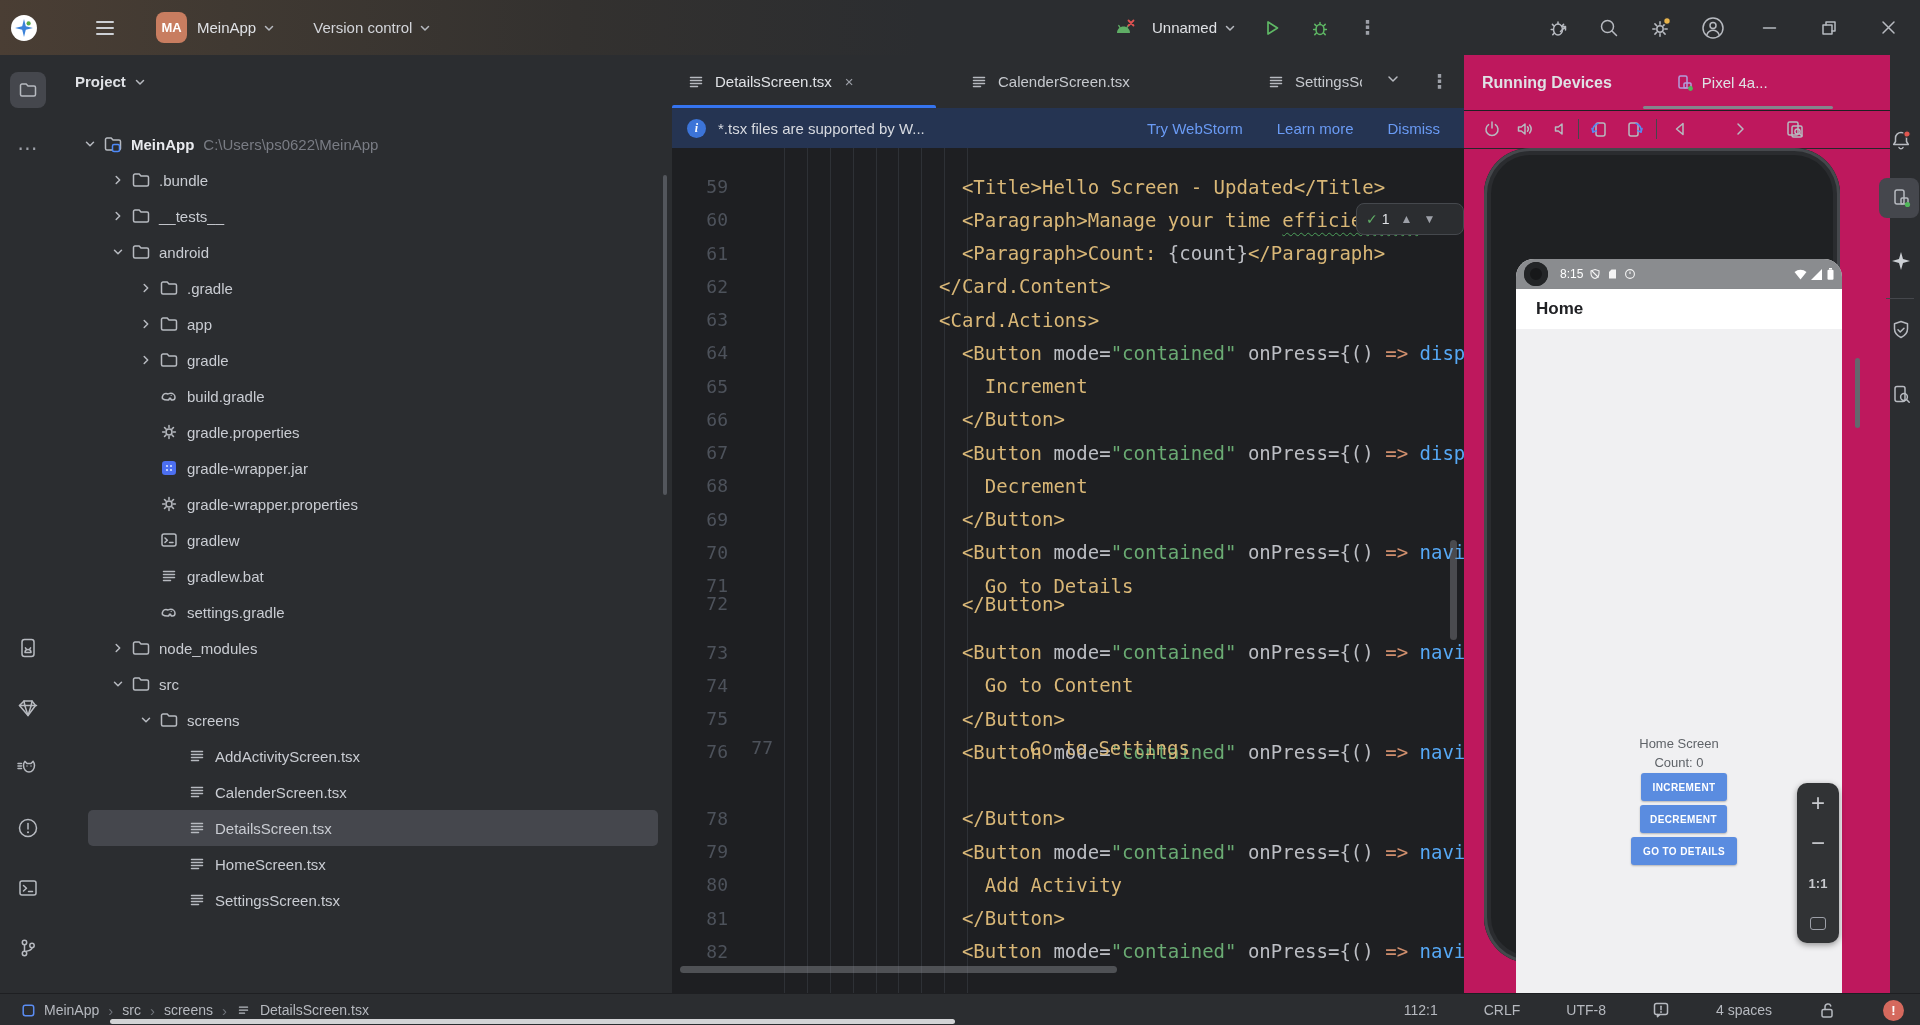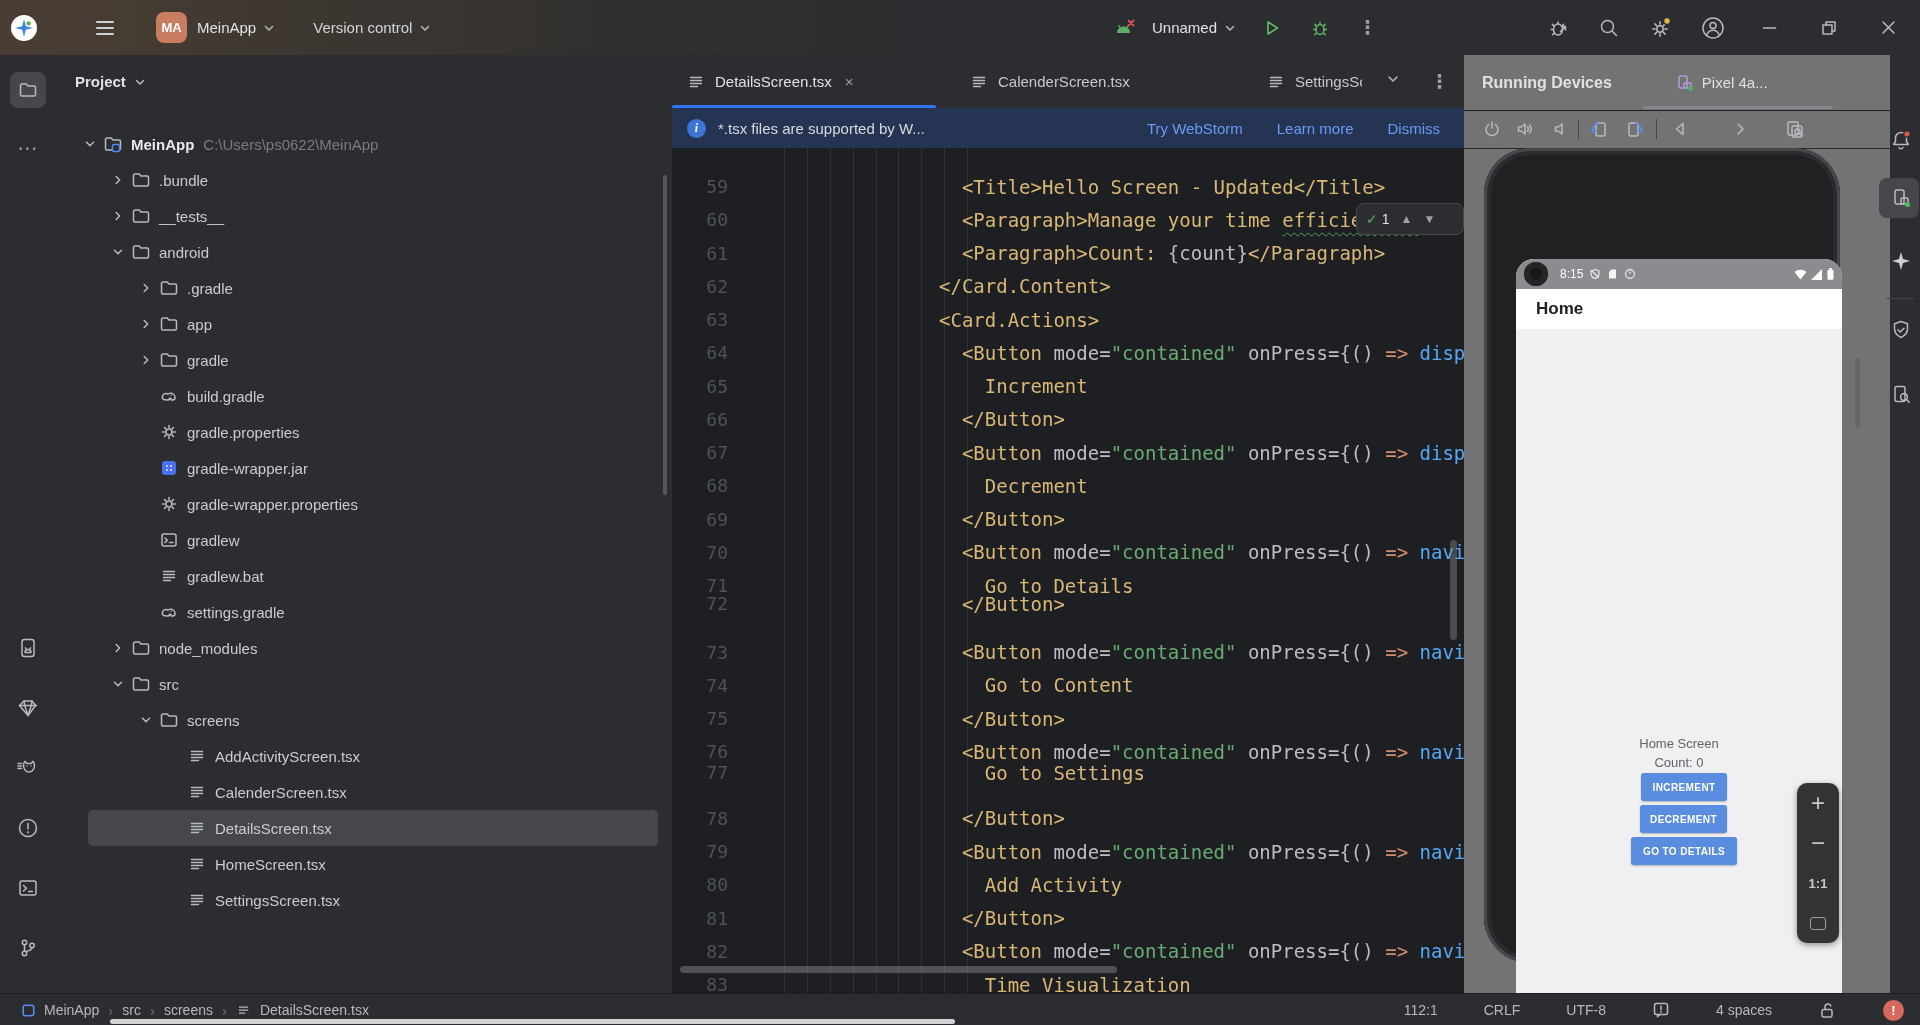--- a/index.html
+++ b/index.html
@@ -83,21 +83,21 @@
   #inspect{left:1356px;top:203px;width:106px;height:30px;background:#2b2d30;border:1px solid #45484d;
     border-radius:8px;display:flex;align-items:center;z-index:5;font-size:14px;}
   #inspect .chk{color:#5fad65;font-weight:bold;margin:0 4px 0 9px;}
   #inspect .cnt{color:#dfe1e5;}
   #inspect .updn{color:#9da0a8;margin-left:11px;font-size:12px;cursor:pointer;}
 
   #ed-hscroll{left:680px;top:966px;width:437px;height:7px;background:rgba(140,143,148,.45);border-radius:4px;}
   #ed-vscroll{left:1450px;top:540px;width:7px;height:100px;background:rgba(140,143,148,.4);border-radius:4px;}
 
   
-  #devices{left:1464px;top:55px;width:426px;height:938px;background:#737373;border-right:1px solid #1e1f22;overflow:hidden;}
+  #devices{left:1464px;top:55px;width:426px;height:938px;background:#be185d;border-right:1px solid #1e1f22;overflow:hidden;}
   #dev-header{position:absolute;left:0;top:0;width:426px;height:55px;border-bottom:1px solid #1e1f22;display:flex;align-items:center;}
   #dev-title{font-size:16px;font-weight:700;color:#dfe1e5;margin-left:18px;}
   #dev-tab{display:flex;align-items:center;margin-left:64px;cursor:pointer;}
   #dev-tab span{font-size:15px;color:#dfe1e5;margin-left:8px;}
   #dev-tabline{position:absolute;left:179px;top:51px;width:190px;height:3px;background:#83868c;border-radius:2px;}
   #dev-toolbar{position:absolute;left:0;top:55px;width:426px;height:38px;border-bottom:1px solid #26282b;}
   .dtb{position:absolute;top:9px;cursor:pointer;}
   .dsep{position:absolute;top:9px;width:1px;height:20px;background:#45474c;}
   #dev-vscroll{position:absolute;left:391px;top:303px;width:5px;height:70px;background:#64676d;border-radius:3px;}
 
@@ -633,27 +633,26 @@
         <div class="cl" style="top: 288px;"><span class="ln">67</span><span class="ct">                  <span class="tk-y">&lt;Button</span><span class="tk-w"> mode=</span><span class="tk-g">"contained"</span><span class="tk-w"> onPress={() </span><span class="tk-o">=&gt;</span><span class="tk-b"> dispatch</span></span></div>
         <div class="cl" style="top: 321.25px;"><span class="ln">68</span><span class="ct">                    <span class="tk-y">Decrement</span></span></div>
         <div class="cl" style="top: 354.5px;"><span class="ln">69</span><span class="ct">                  <span class="tk-y">&lt;/Button&gt;</span></span></div>
         <div class="cl" style="top: 387.75px;"><span class="ln">70</span><span class="ct">                  <span class="tk-y">&lt;Button</span><span class="tk-w"> mode=</span><span class="tk-g">"contained"</span><span class="tk-w"> onPress={() </span><span class="tk-o">=&gt;</span><span class="tk-b"> navigation</span></span></div>
         <div class="cl" style="top: 421px;"><span class="ln">71</span><span class="ct">                    <span class="tk-y">Go to Details</span></span></div>
         <div class="cl" style="top: 439px; justify-content: flex-end;"><span class="ln">72</span><span class="ct">                  <span class="tk-y">&lt;/Button&gt;</span></span></div>
         <div class="cl" style="top: 487.5px;"><span class="ln">73</span><span class="ct">                  <span class="tk-y">&lt;Button</span><span class="tk-w"> mode=</span><span class="tk-g">"contained"</span><span class="tk-w"> onPress={() </span><span class="tk-o">=&gt;</span><span class="tk-b"> navigation</span></span></div>
         <div class="cl" style="top: 520.75px;"><span class="ln">74</span><span class="ct">                    <span class="tk-y">Go to Content</span></span></div>
         <div class="cl" style="top: 554px;"><span class="ln">75</span><span class="ct">                  <span class="tk-y">&lt;/Button&gt;</span></span></div>
         <div class="cl" style="top: 587.25px;"><span class="ln">76</span><span class="ct">                  <span class="tk-y">&lt;Button</span><span class="tk-w"> mode=</span><span class="tk-g">"contained"</span><span class="tk-w"> onPress={() </span><span class="tk-o">=&gt;</span><span class="tk-b"> navigation</span></span></div>
-        <div class="cl" style="top: 608px;"><span class="ln">77</span><span class="ct">                    <span class="tk-y">Go to Settings</span></span></div>
+        <div class="cl" style="top: 583px; padding-left: 45px;"><span class="ln">77</span><span class="ct">                    <span class="tk-y">Go to Settings</span></span></div>
         <div class="cl" style="top: 653.75px;"><span class="ln">78</span><span class="ct">                  <span class="tk-y">&lt;/Button&gt;</span></span></div>
         <div class="cl" style="top: 687px;"><span class="ln">79</span><span class="ct">                  <span class="tk-y">&lt;Button</span><span class="tk-w"> mode=</span><span class="tk-g">"contained"</span><span class="tk-w"> onPress={() </span><span class="tk-o">=&gt;</span><span class="tk-b"> navigation</span></span></div>
         <div class="cl" style="top: 720.25px;"><span class="ln">80</span><span class="ct">                    <span class="tk-y">Add Activity</span></span></div>
         <div class="cl" style="top: 753.5px;"><span class="ln">81</span><span class="ct">                  <span class="tk-y">&lt;/Button&gt;</span></span></div>
         <div class="cl" style="top: 786.75px;"><span class="ln">82</span><span class="ct">                  <span class="tk-y">&lt;Button</span><span class="tk-w"> mode=</span><span class="tk-g">"contained"</span><span class="tk-w"> onPress={() </span><span class="tk-o">=&gt;</span><span class="tk-b"> navigation</span></span></div>
-        <div class="cl" style="top: 820px;"><span class="ln">83</span><span class="ct">                    <span class="tk-y">Time Visualization</span></span></div>
       </div>
   </div>
 
   <div id="inspect" class="abs">
     <span class="chk">✓</span>
     <span class="cnt">1</span>
     <span class="updn">▲</span>
     <span class="updn">▼</span>
   </div>
   <div id="ed-hscroll" class="abs"></div>

